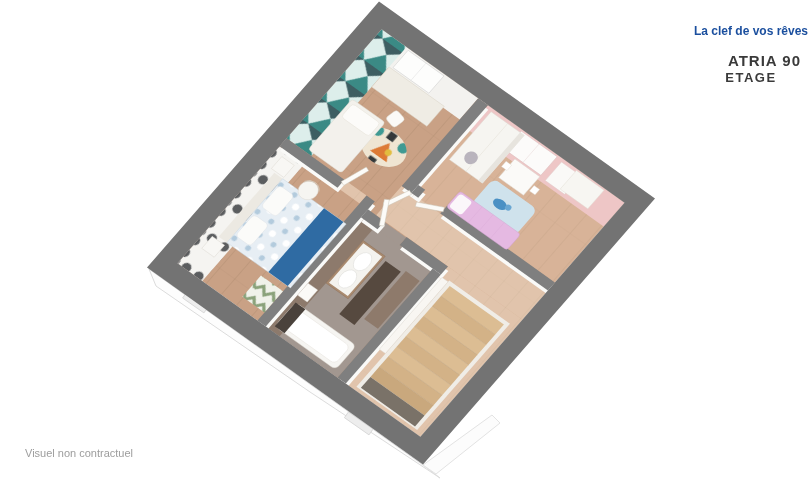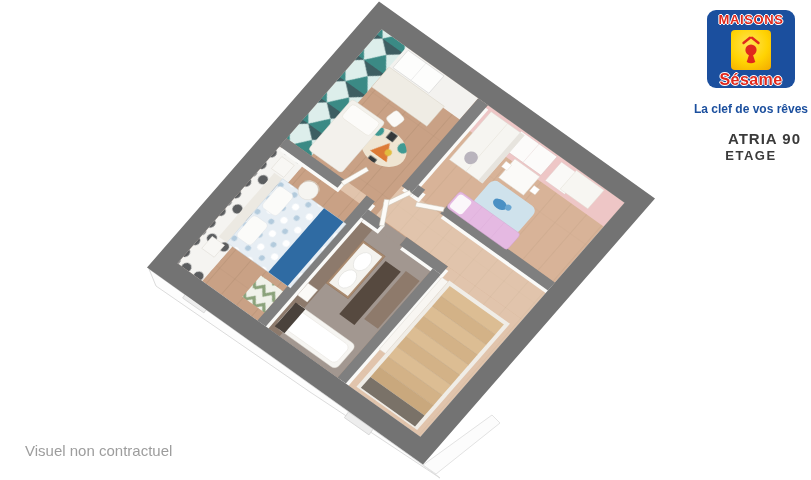--- a/index.html
+++ b/index.html
@@ -14,21 +14,21 @@
       text-shadow:-1px 0 0 #fff,1px 0 0 #fff,0 -1px 0 #fff,0 1px 0 #fff;line-height:14px;}
   .logo-square{width:40px;height:40px;margin:3px 0 2px 0;border-radius:4px;
       background:radial-gradient(circle at 45% 35%, #ffe354 0%, #ffd303 55%, #f2a900 100%);
       display:flex;align-items:center;justify-content:center;}
   .logo-sesame{font-size:16px;font-weight:bold;color:#e0281c;letter-spacing:.4px;
       text-shadow:-1px 0 0 #fff,1px 0 0 #fff,0 -1px 0 #fff,0 1px 0 #fff;line-height:16px;}
   .logo-tagline{margin-top:14px;font-size:12px;font-weight:bold;color:#1b4f9e;white-space:nowrap;}
   .plan-model{margin-top:14px;font-size:15px;font-weight:bold;color:#3a3a3a;letter-spacing:1px;margin-left:27px;}
   .plan-level{margin-top:1px;font-size:13px;font-weight:bold;color:#3a3a3a;letter-spacing:1.5px;}
   
-  .disclaimer{position:absolute;left:25px;bottom:21px;font-size:15px;color:#9d9d9d;}
+  .disclaimer{position:absolute;left:25px;bottom:21px;font-size:11px;color:#9d9d9d;}
 </style>
 </head>
 <body>
 
 <div class="page">
 
   <svg class="plan-svg" width="811" height="480" viewBox="0 0 811 480">
     <defs>
       <pattern id="planks" width="5.5" height="22" patternUnits="userSpaceOnUse">
         <path d="M5.5 0 V22" stroke="rgba(90,60,35,0.16)" stroke-width="0.35"></path>
@@ -221,31 +221,19 @@
             <rect x="-0.7" y="0" width="1.4" height="8" vector-effect="non-scaling-stroke"></rect>
           </g>
         <g transform="translate(27.3,48.2) rotate(200)">
             <rect x="-0.7" y="0" width="1.4" height="8" vector-effect="non-scaling-stroke"></rect>
           </g>
       </g>
     </g>
   </svg>
 
   <div class="brand">
-    <div class="logo-box">
-      <div class="logo-maisons">MAISONS</div>
-      <div class="logo-square">
-        <svg width="40" height="40" viewBox="0 0 40 40">
-          <path d="M12.5 13 L19 7.8" stroke="#e0281c" stroke-width="2.4" stroke-linecap="round" fill="none"></path>
-          <path d="M21 7.8 L27.5 13" stroke="#e0281c" stroke-width="2.4" stroke-linecap="round" fill="none"></path>
-          <circle cx="20" cy="20" r="5.6" fill="#e0281c"></circle>
-          <path d="M18.5 23.5 L15.7 32 Q20 34.6 24.3 32 L21.5 23.5 Z" fill="#e0281c"></path>
-        </svg>
-      </div>
-      <div class="logo-sesame">Sésame</div>
-    </div>
     <div class="logo-tagline">La clef de vos rêves</div>
     <div class="plan-model">ATRIA 90</div>
     <div class="plan-level">ETAGE</div>
   </div>
 
   <div class="disclaimer">Visuel non contractuel</div>
 </div>
 
 </body></html>

